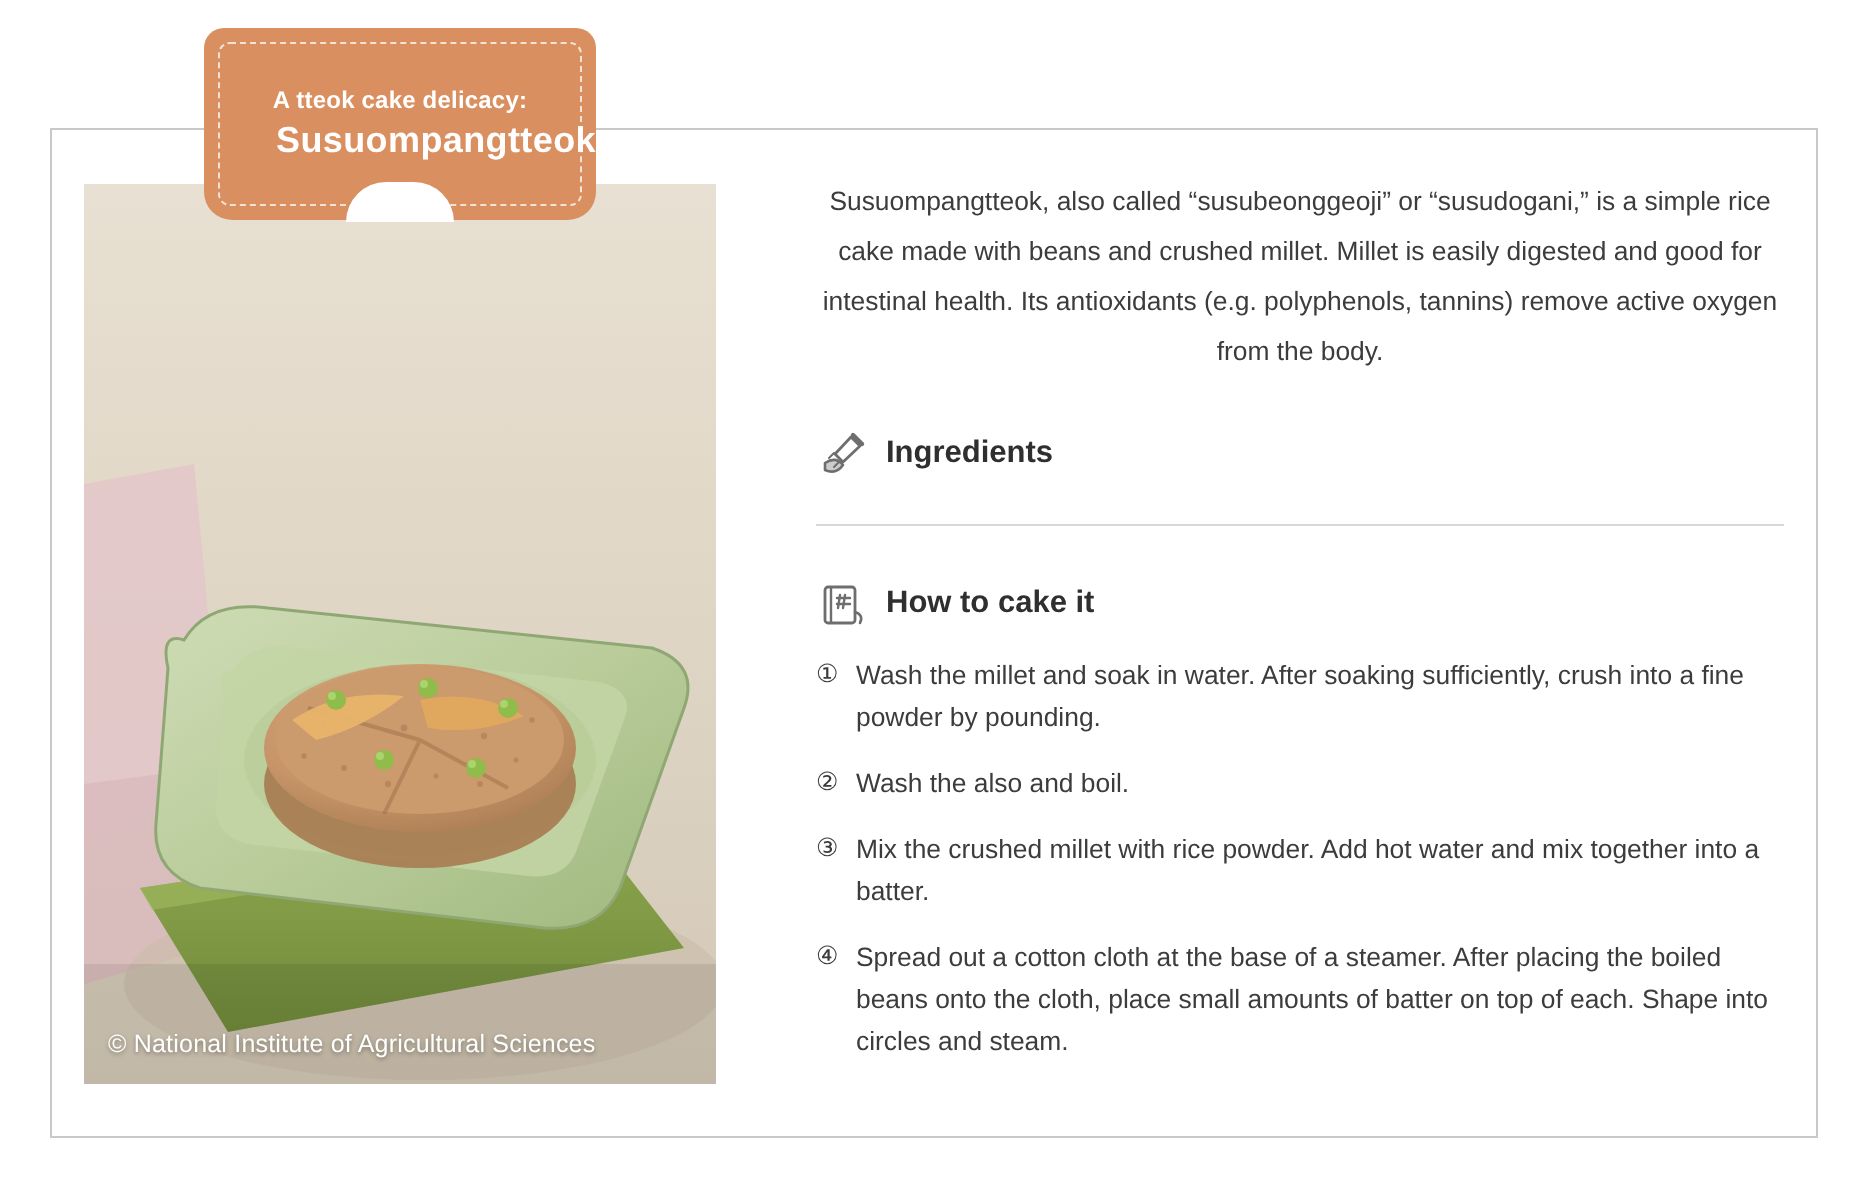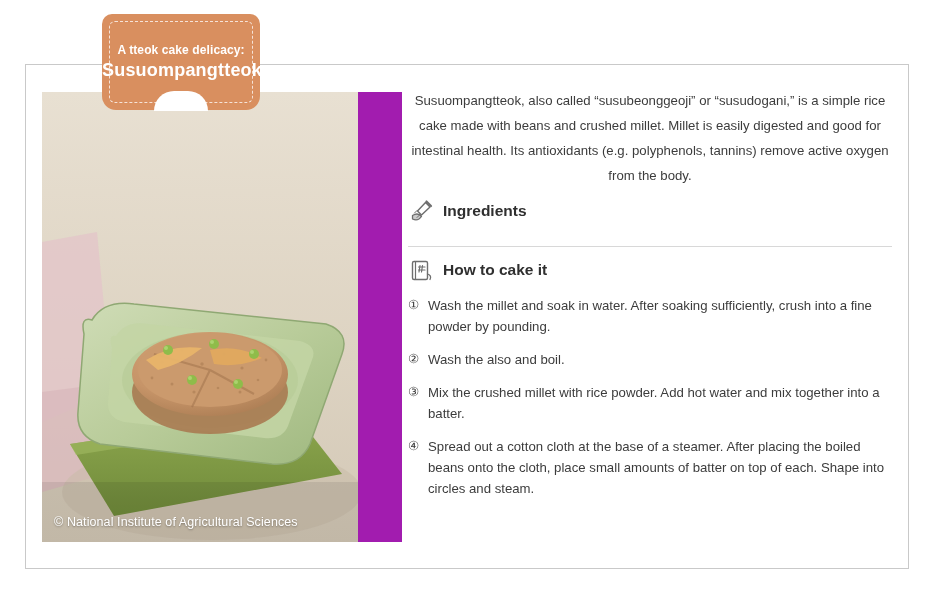--- a/index.html
+++ b/index.html
@@ -33,21 +33,21 @@
     border: 1px solid #c9c9c9;
     box-sizing: border-box;
     background: #ffffff;
   }
 
   
   .banner {
     position: absolute;
     left: 102px;
     top: 14px;
-    width: 158px;
+    width: 196px;
     height: 96px;
     background: #d98f5f;
     border-radius: 10px 10px 14px 14px;
     box-sizing: border-box;
     z-index: 5;
   }
   .banner:after {
     
     content: "";
     position: absolute;
@@ -86,24 +86,24 @@
     font-weight: bold;
     letter-spacing: 0.2px;
     text-align: right;
   }
 
   
   .photo {
     position: absolute;
     left: 42px;
     top: 92px;
-    width: 360px;
+    width: 316px;
     height: 450px;
     overflow: hidden;
-    background: #a21caf;
+    background: #b91c1c;
     z-index: 4;
   }
   .photo svg { display:block; }
   .photo-credit {
     position: absolute;
     left: 12px;
     bottom: 13px;
     color: #ffffff;
     font-size: 12.5px;
     letter-spacing: 0.1px;
@@ -119,21 +119,21 @@
   }
   .intro {
     font-size: 13.2px;
     line-height: 25px;
     color: #3c3c3c;
     margin: 0;
     text-align: center;
   }
 
   .section {
-    margin-top: 10px;
+    margin-top: 26px;
   }
   .section-head {
     display: flex;
     align-items: center;
     gap: 9px;
     margin-bottom: 12px;
   }
   .section-title {
     font-size: 15.5px;
     font-weight: bold;

